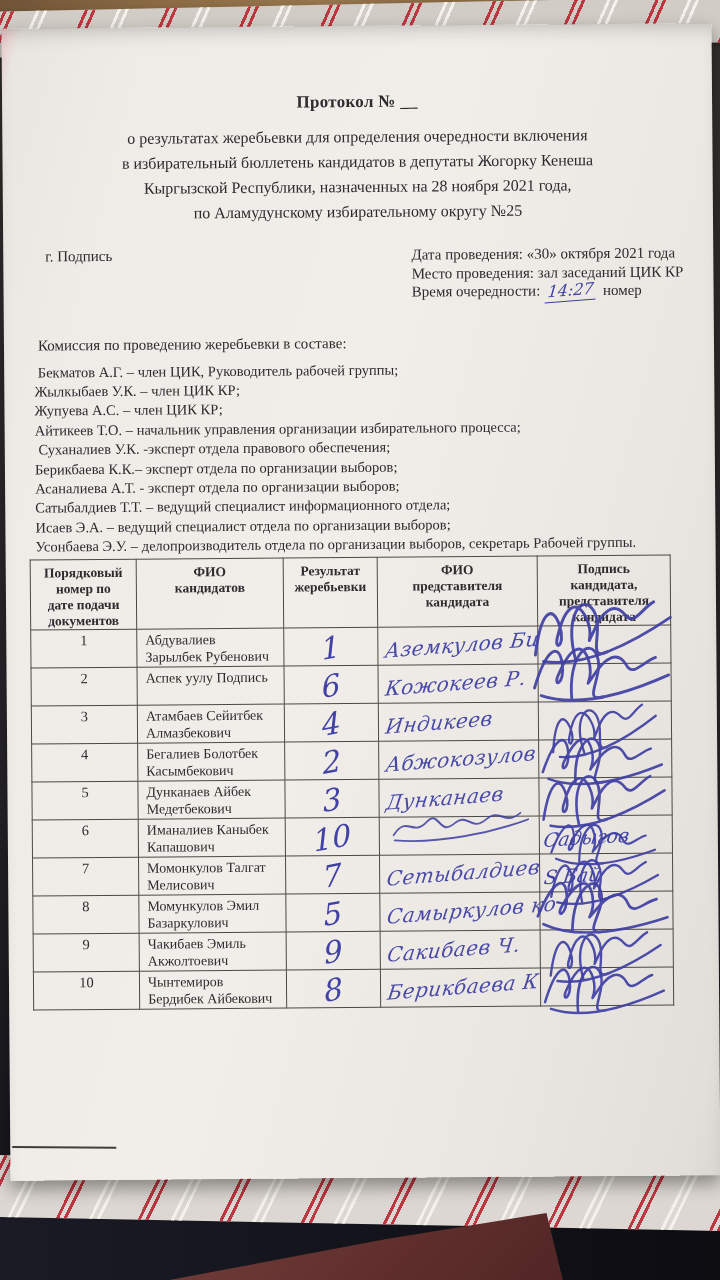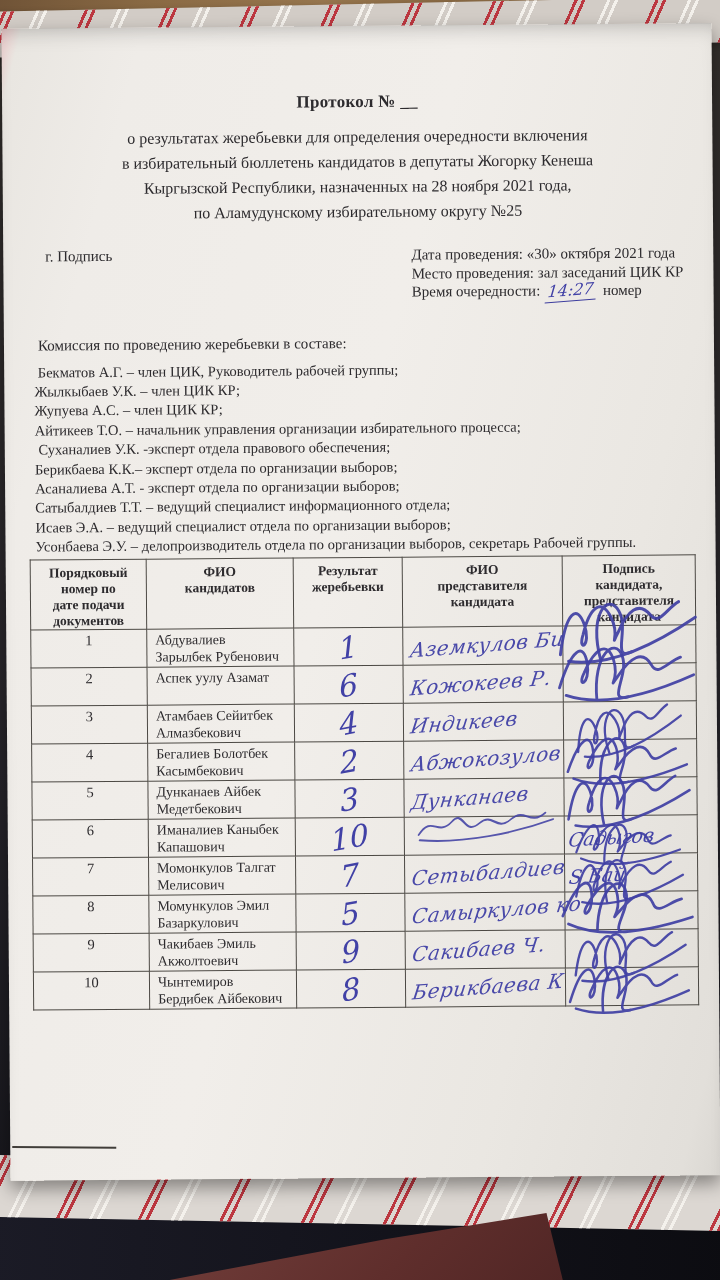--- a/index.html
+++ b/index.html
@@ -65,21 +65,21 @@
     border-bottom:1.6px solid #3c3c9e; transform:rotate(-4deg) skewX(-10deg);
   }
   
   table { border-collapse:collapse; margin:2px 0 0 24px; table-layout:fixed; }
   th, td { border:1.4px solid #4c4944; }
   th {
     font-size:13.5px; line-height:16px; font-weight:bold; text-align:center;
     vertical-align:top; padding-top:5px; white-space:pre-line;
   }
   td { height:37px; vertical-align:top; position:relative; overflow:visible; }
-  .c1 { width:116px; } .c2 { width:147px; } .c3 { width:109px; } .c4 { width:160px; } .c5 { width:133px; }
+  .c1 { width:106px; } .c2 { width:147px; } .c3 { width:94px; } .c4 { width:160px; } .c5 { width:133px; }
   .num { display:block; text-align:center; font-size:14.5px; padding-top:2px; }
   .cand { display:block; font-size:14px; line-height:17.5px; padding:2px 2px 0 8px; white-space:pre-line; }
   .res {
     display:block; text-align:center; font-size:30px; line-height:34px; margin-top:3px;
     transform:rotate(-10deg) skewX(-6deg);
   }
   .rep {
     position:absolute; left:5px; bottom:2px; white-space:nowrap; font-size:20px;
     letter-spacing:.5px; transform:rotate(-4deg) skewX(-12deg); transform-origin:left bottom;
     z-index:3; opacity:.95;
@@ -181,21 +181,21 @@
   </svg>
 </span>
             </td>
   </tr>
 
   <tr>
     <td class="c1">
               <span class="num">2</span>
             </td>
     <td class="c2">
-              <span class="cand">Аспек уулу Азамат</span>
+              <span class="cand">Аспек уулу Подпись</span>
             </td>
     <td class="c3">
               <span class="hw res">6</span>
             </td>
     <td class="c4">
               <span class="hw rep">Кожокеев Р.</span>
             </td>
     <td class="c5">
               <span class="sig-holder" style="transform: translateY(-22px) rotate(4deg) scale(1.3);">
   <svg width="140" height="64" viewBox="0 0 140 70" xmlns="http://www.w3.org/2000/svg">

